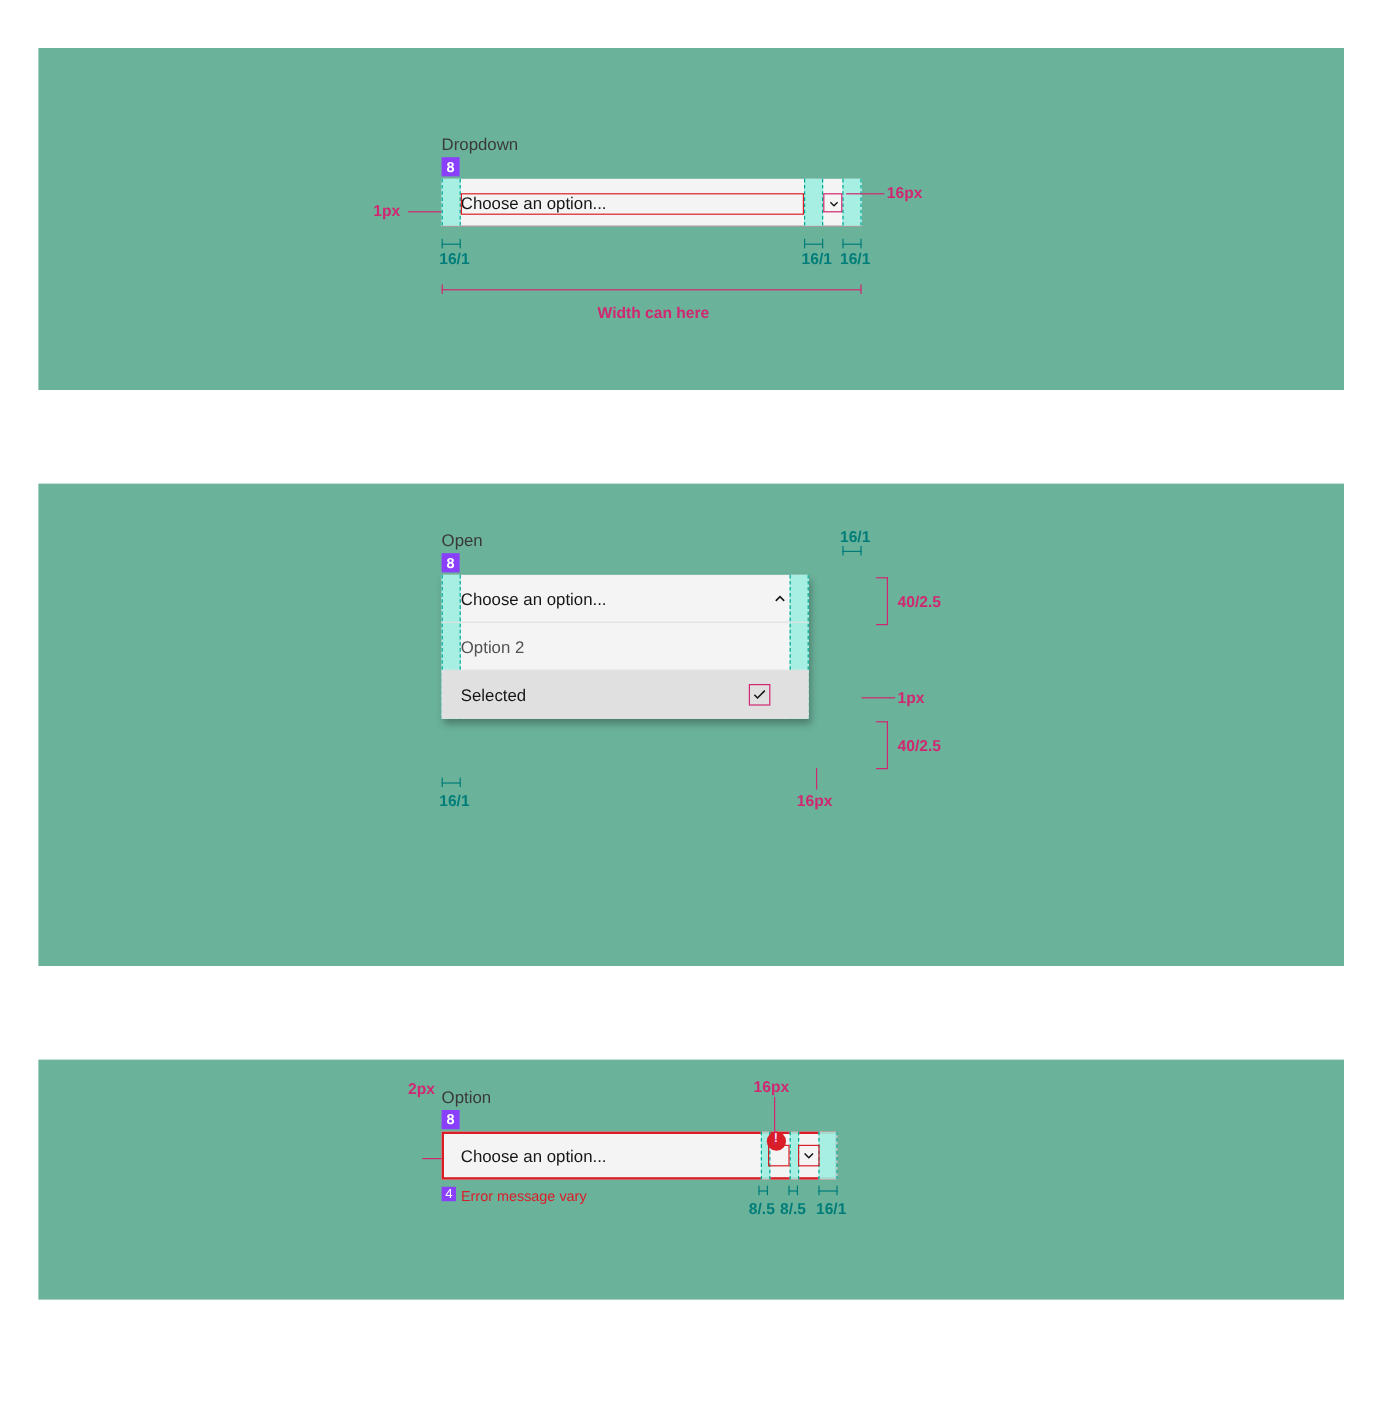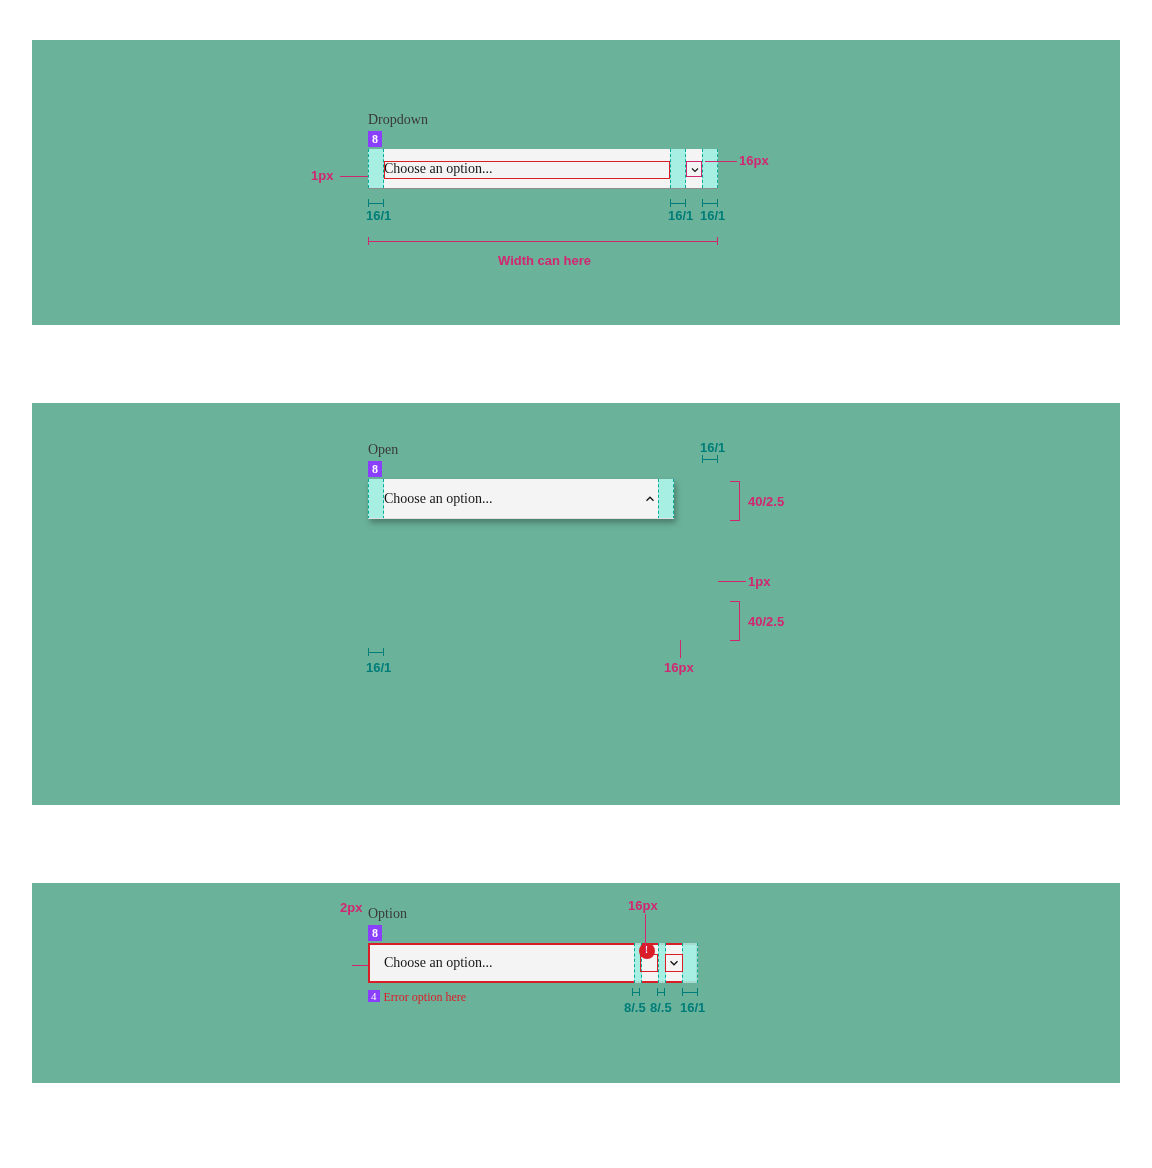--- a/index.html
+++ b/index.html
@@ -14,21 +14,21 @@
     position: absolute;
     background: #007a52;
     opacity: 0.58;
     left: 32px;
     right: 32px;
   }
   .bg1 { top: 40px; height: 285px; }
   .bg2 { top: 403px; height: 402px; }
   .bg3 { top: 883px; height: 200px; }
 
-  .section { position: absolute; font-family: Liberation Serif, serif; }
+  .section { position: absolute; }
 
   .label-tag {
     display: flex;
     align-items: center;
     margin-bottom: 2px;
   }
   .purple-num {
     background: #8a3ffc;
     color: #fff;
     font-size: 12px;
@@ -264,20 +264,31 @@
     <div class="spec-pad" style="right:0; width:16px;"></div>
 
     <div class="drop-row header">
       <span>Choose an option...</span>
       <span class="chev-right chevron">
         <svg width="14" height="14" viewBox="0 0 16 16">
             <path d="M4 10l4-4 4 4" stroke="#161616" stroke-width="1.5" fill="none"></path>
           </svg>
       </span>
     </div>
+    <div class="drop-row option">
+      <span>Option 2</span>
+    </div>
+    <div class="drop-row selected">
+      <span>Selected</span>
+      <div class="check-box-outline">
+        <svg width="14" height="14" viewBox="0 0 16 16">
+            <path d="M3 8l3 3 7-7" stroke="#161616" stroke-width="1.5" fill="none"></path>
+          </svg>
+      </div>
+    </div>
   </div>
 </div>
 
 <div class="measure-bracket h" style="left:702px; top:455px; width:16px;">
     <span class="bar"></span>
   </div>
 <div class="measure-teal" style="left:700px; top:440px;">16/1</div>
 
 <div class="vert-bracket" style="left:730px; top:481px; height:40px;"></div>
 <div class="measure-pink" style="left:748px; top:494px;">40/2.5</div>
@@ -317,21 +328,21 @@
         <svg width="14" height="14" viewBox="0 0 16 16">
             <path d="M4 6l4 4 4-4" stroke="#161616" stroke-width="1.5" fill="none"></path>
           </svg>
       </span>
     </div>
     <div class="spec-outline-red" style="right:40px; top:11px; width:18px; height:18px;"></div>
     <div class="spec-outline-red" style="right:15px; top:11px; width:18px; height:18px;"></div>
   </div>
   <div style="display:flex; align-items:center; gap:4px; margin-top:3px;">
     <span class="purple-4e">4</span>
-    <div class="error-msg">Error option here</div>
+    <div class="error-msg">Error message vary</div>
   </div>
 </div>
 
 <div class="measure-pink" style="left:323px; top:900px;margin-left:17px;">2px</div>
 <div class="measure-line-h" style="left:352px; top:965px; width:16px;"></div>
 
 <div class="measure-pink" style="left:628px; top:898px;">16px</div>
 <div style="position:absolute; left:645px; top:914px; width:1px; height:40px; background:#d12771;"></div>
 
 <div class="measure-bracket h" style="left:632px; top:988px; width:8px;">

